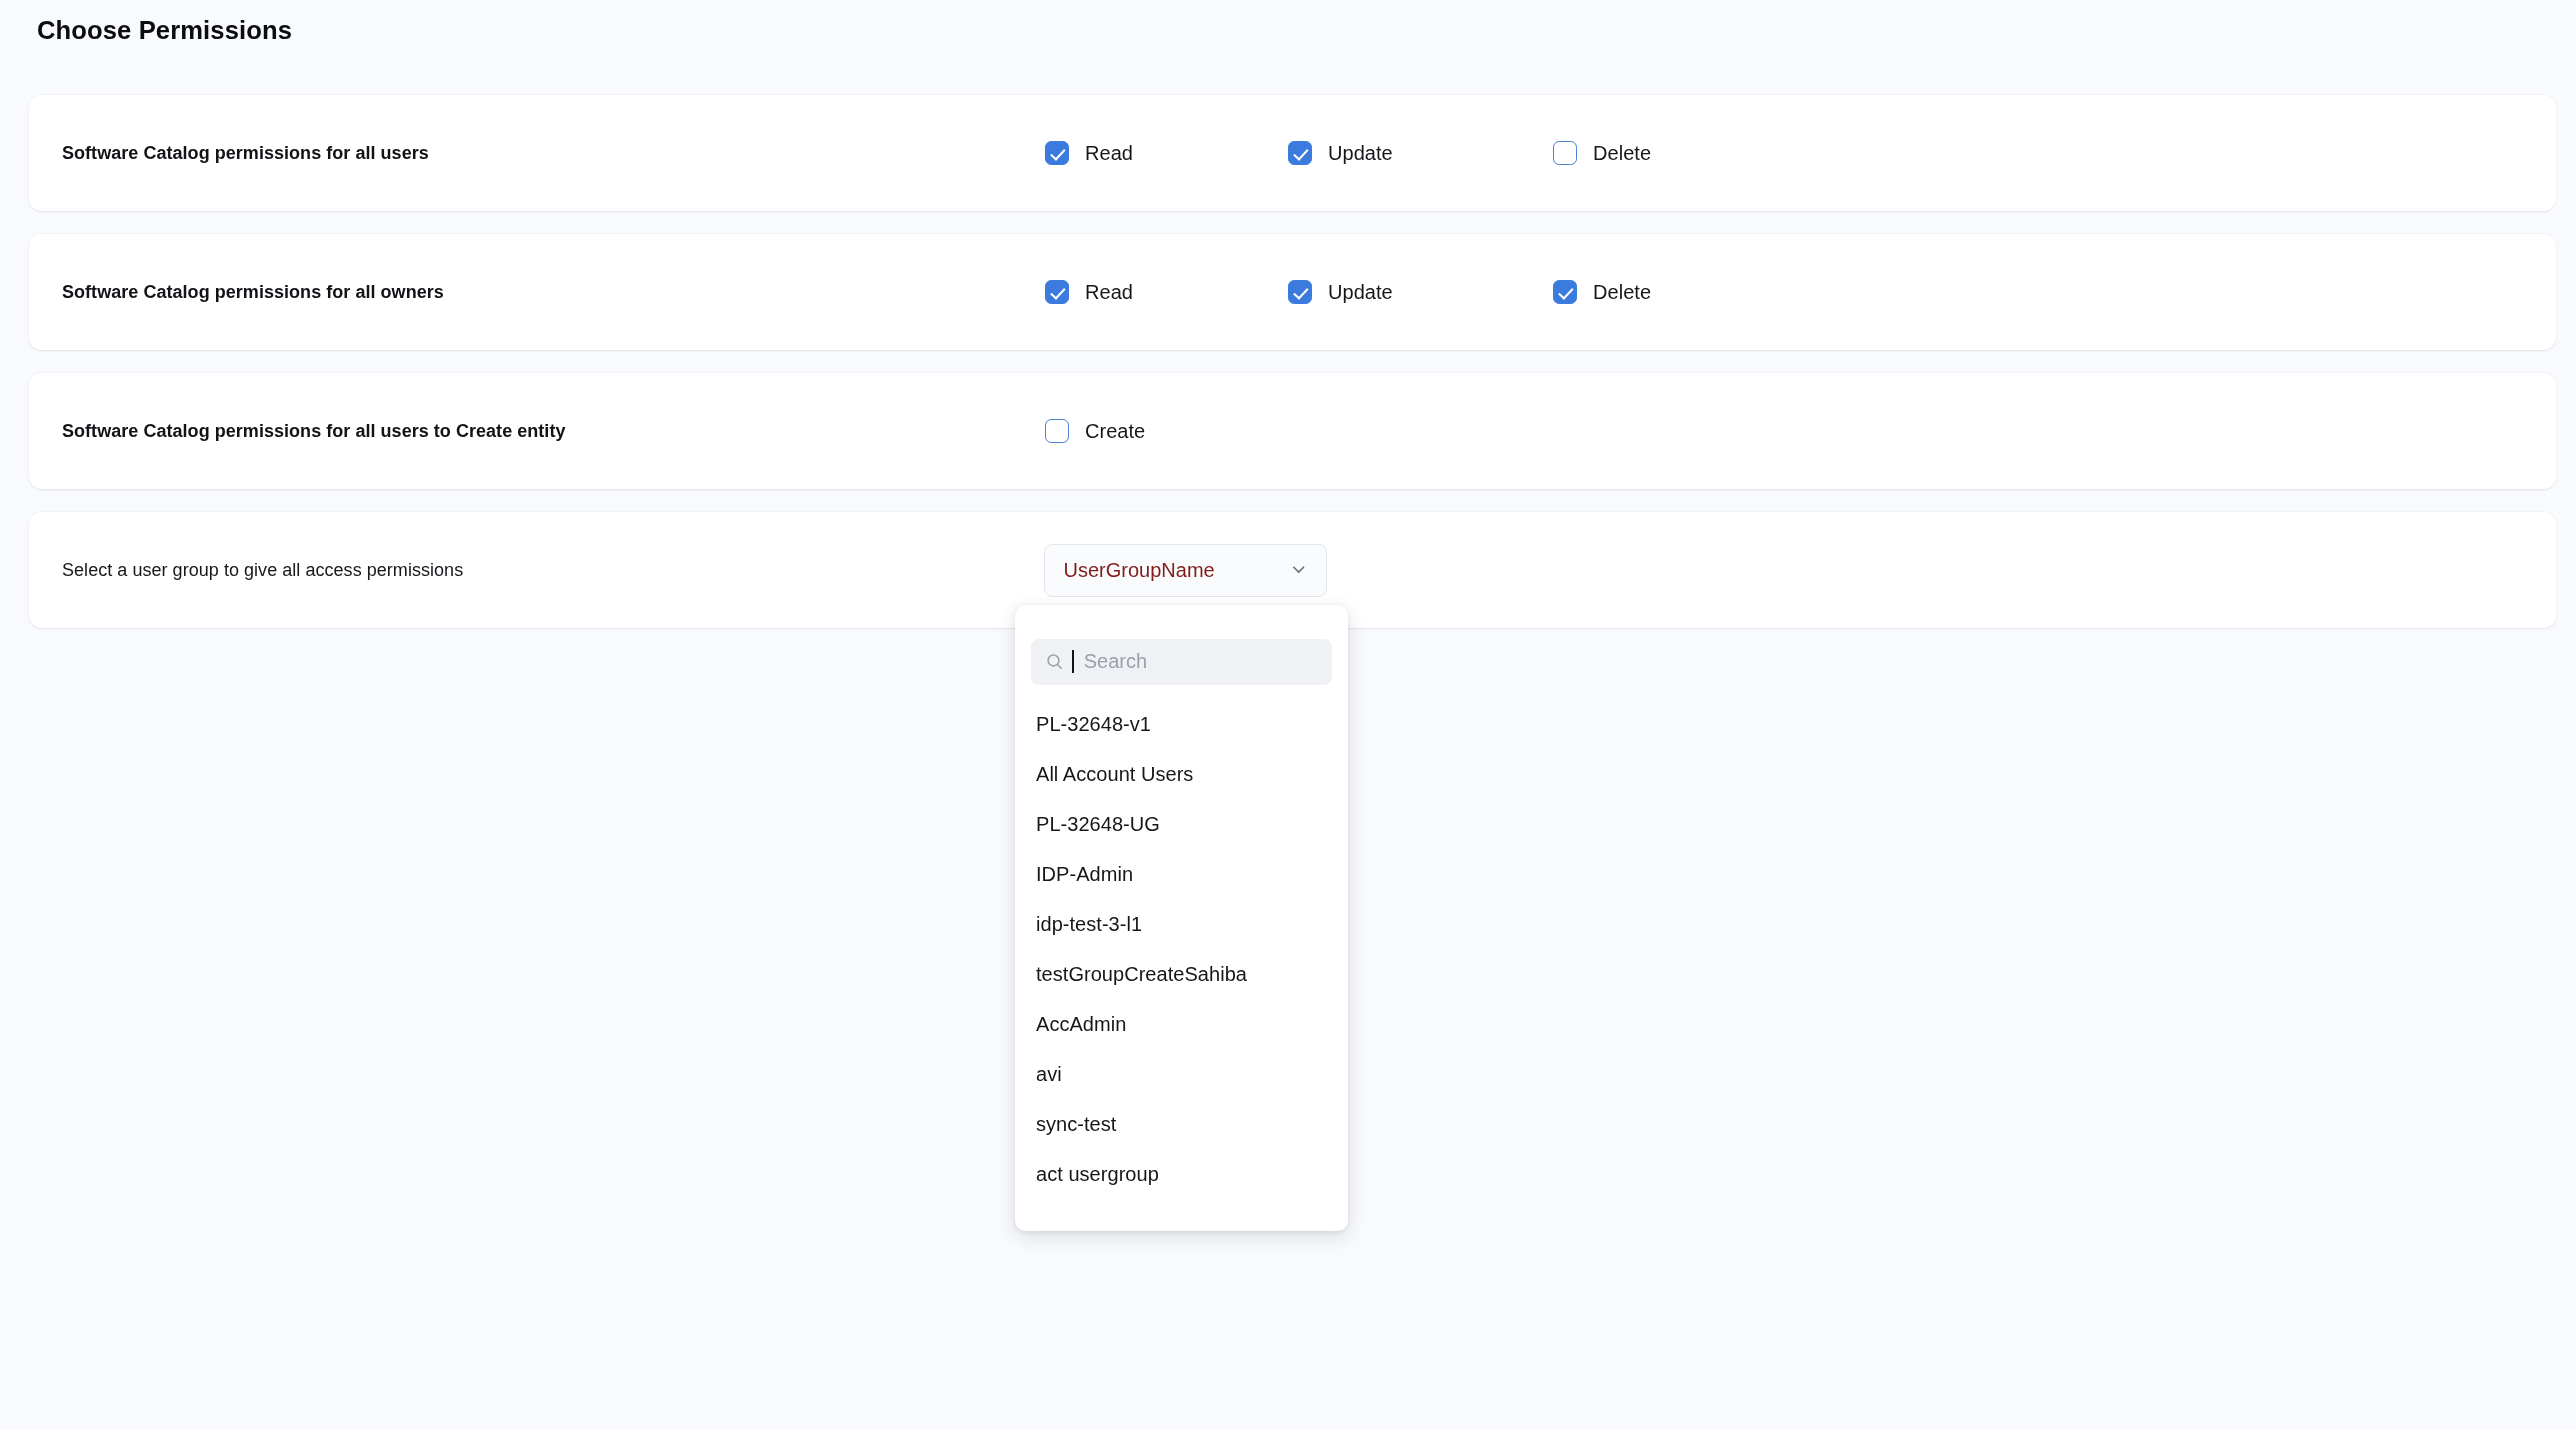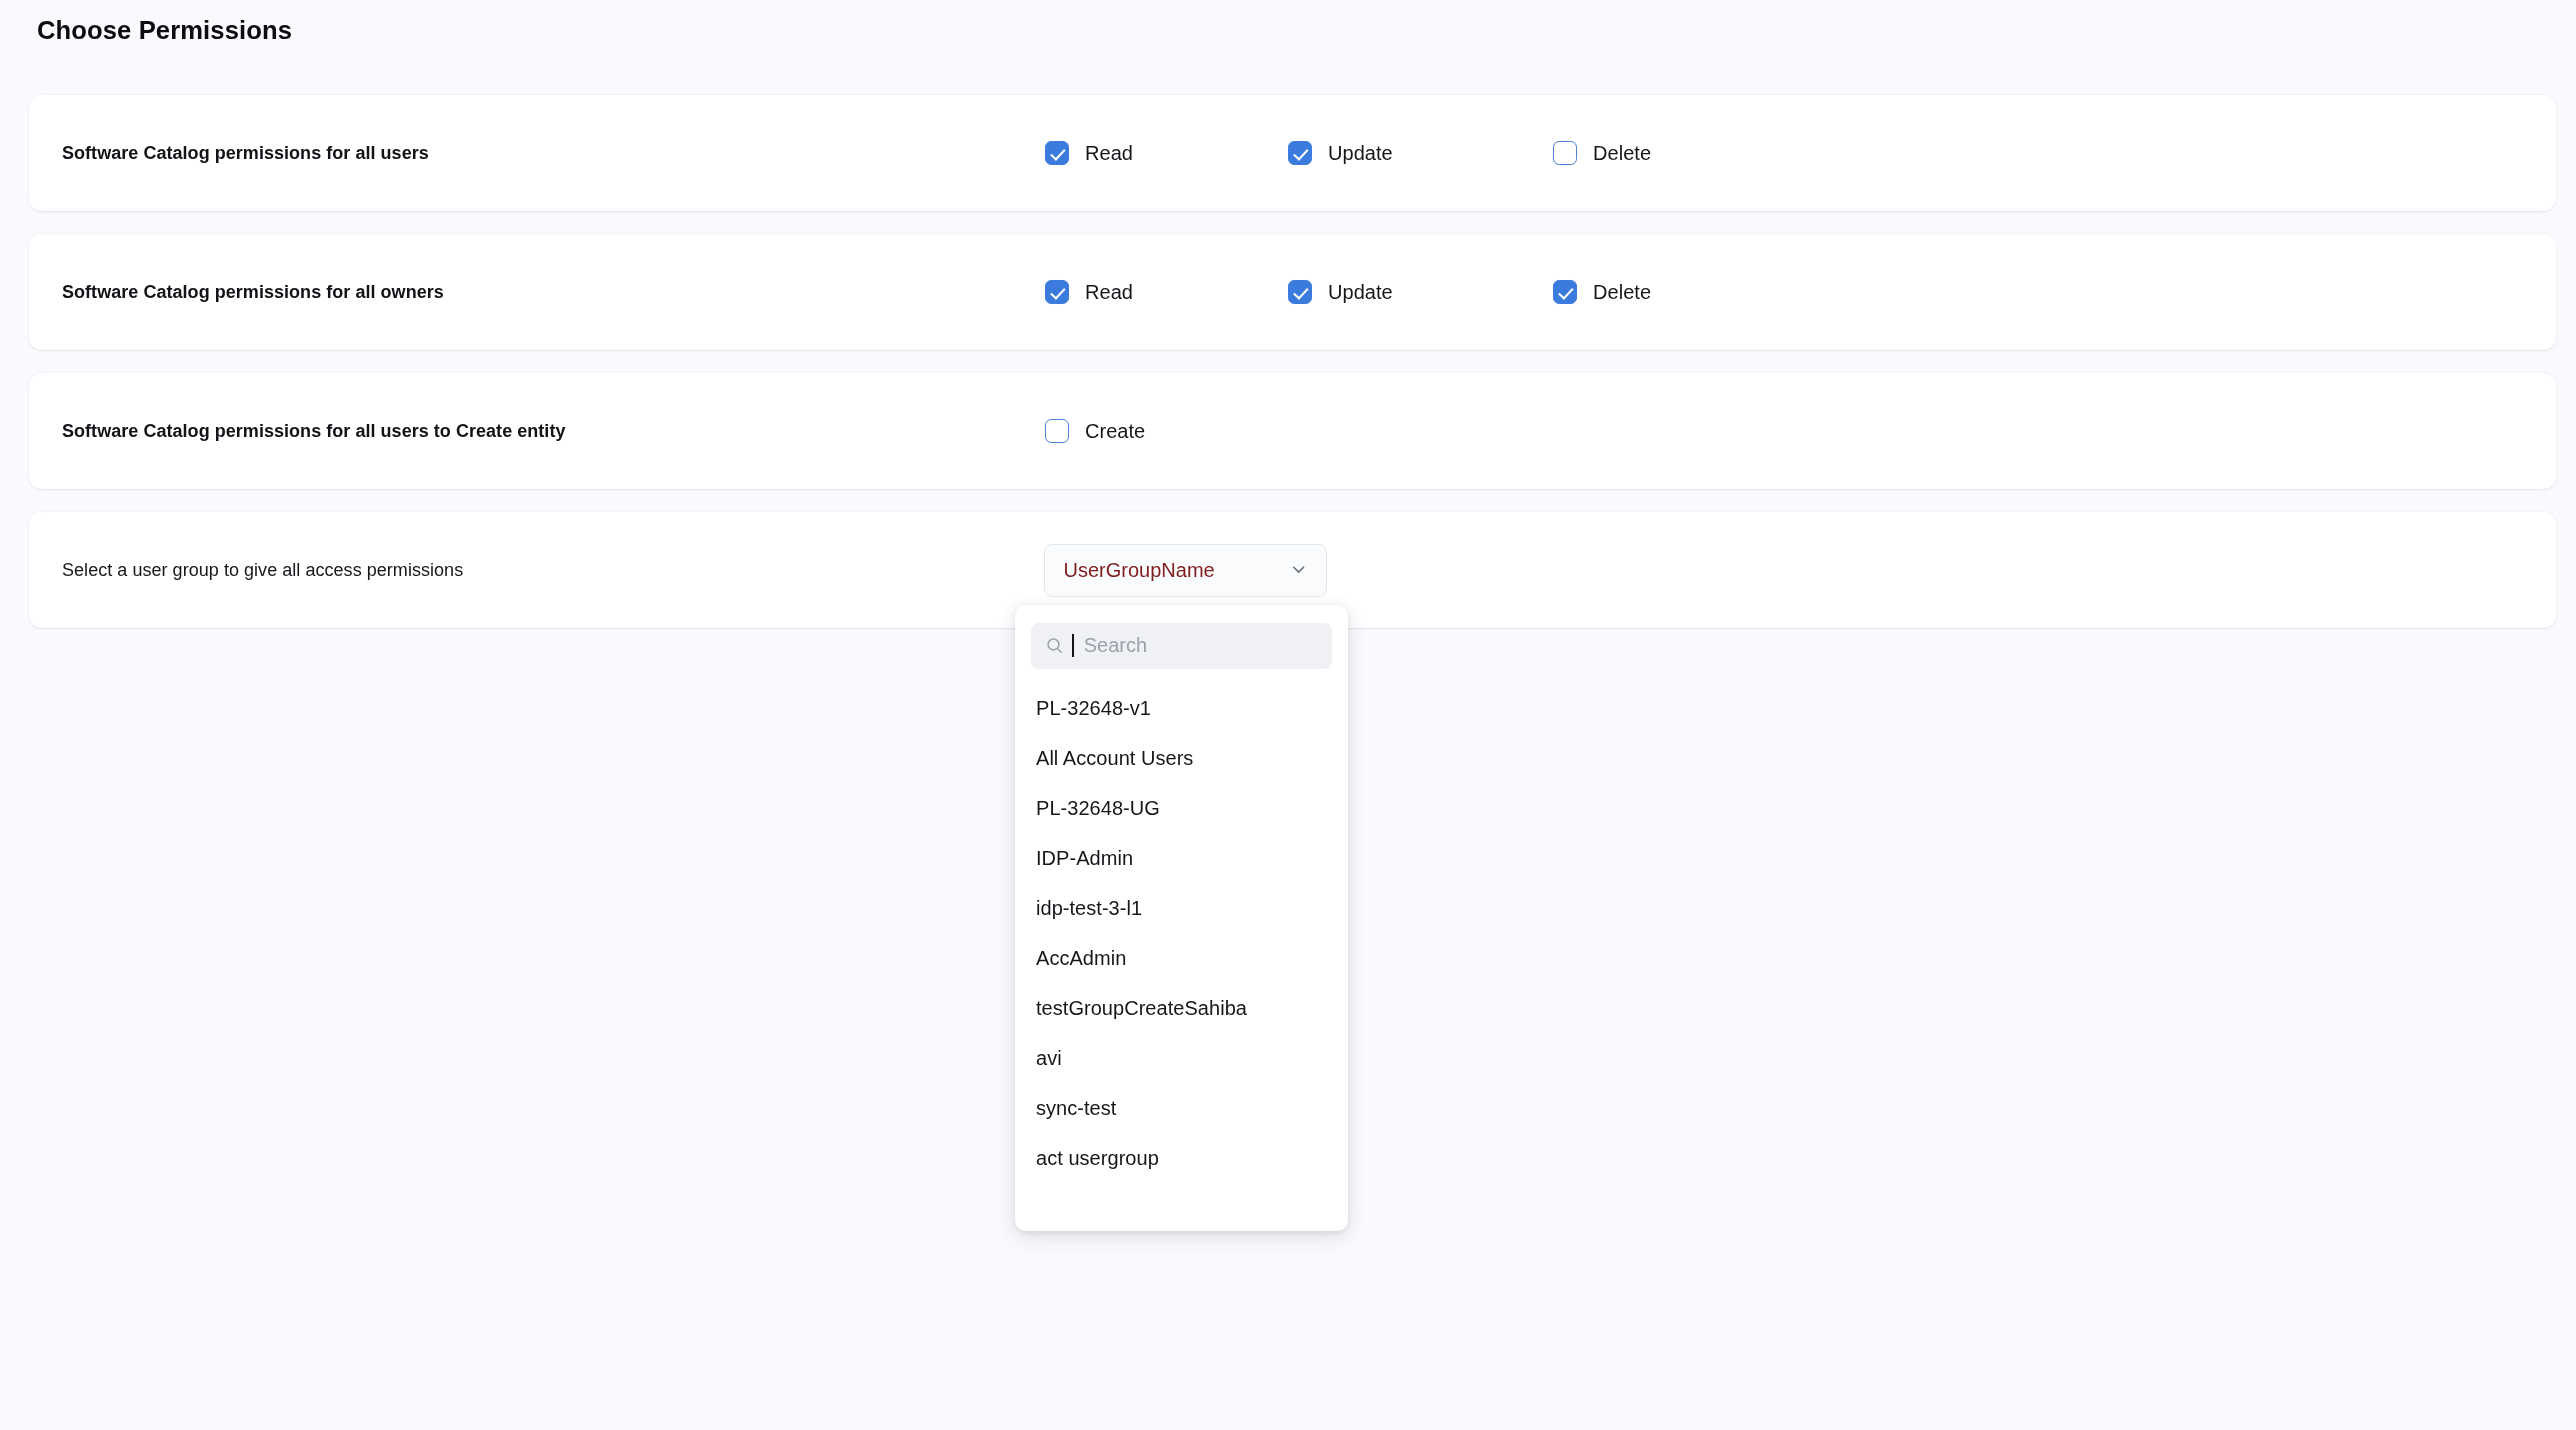--- a/index.html
+++ b/index.html
@@ -140,20 +140,21 @@
   }
   .dd-search {
     height: 46px;
     background: #f0f1f5;
     border-radius: 8px;
     display: flex;
     align-items: center;
     padding: 0 14px;
     gap: 8.8px;
     cursor: text;
+    margin-top: 16px;
   }
   .search-icon { width: 18.5px; height: 18.5px; flex: 0 0 auto; display:block; }
   .caret {
     width: 1.8px; height: 23px;
     background: #111317;
     flex: 0 0 auto;
   }
   .dd-placeholder {
     font-size: 20px;
     color: #9ba0ab;
@@ -272,22 +273,22 @@
         <span class="dd-placeholder">Search</span>
       </div>
     </div>
 
     <div class="dd-list">
       <div class="dd-item">PL-32648-v1</div>
       <div class="dd-item">All Account Users</div>
       <div class="dd-item">PL-32648-UG</div>
       <div class="dd-item">IDP-Admin</div>
       <div class="dd-item">idp-test-3-l1</div>
+      <div class="dd-item">testGroupCreateSahiba</div>
       <div class="dd-item">AccAdmin</div>
-      <div class="dd-item">testGroupCreateSahiba</div>
       <div class="dd-item">avi</div>
       <div class="dd-item">sync-test</div>
       <div class="dd-item">act usergroup</div>
     </div>
   </div>
 
   <button class="save-btn">Read Changes</button>
 
 </div>
 

